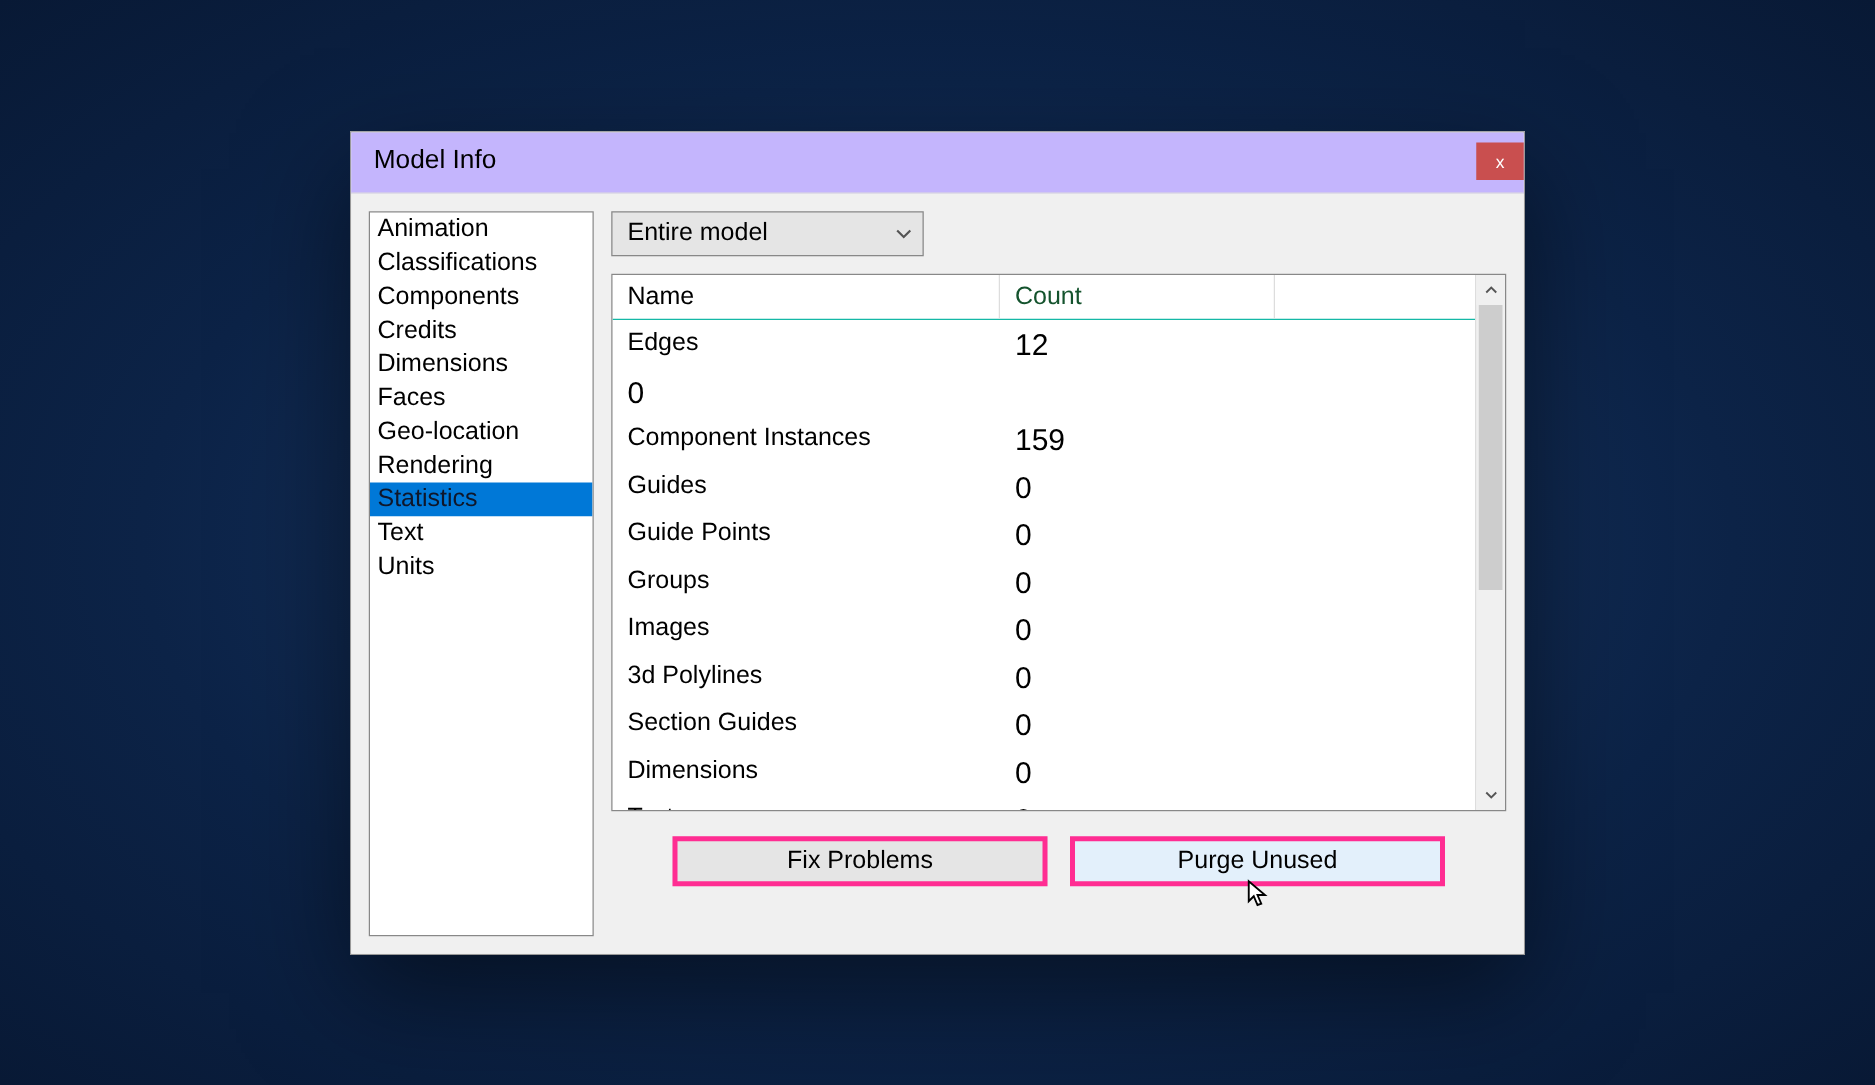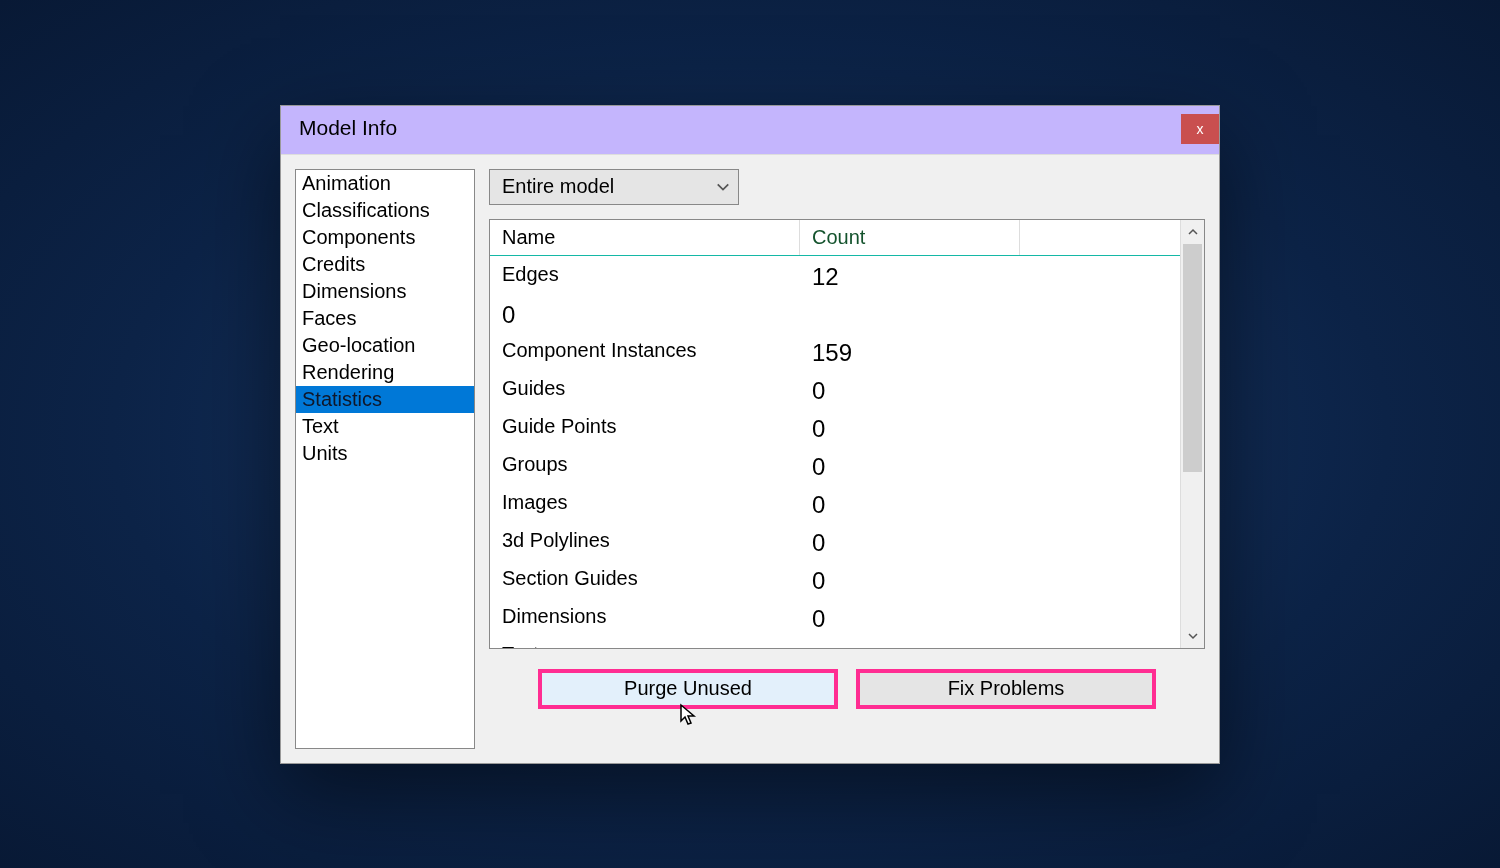--- a/index.html
+++ b/index.html
@@ -335,26 +335,26 @@
           </div>
           <div class="scroll-btn">
             <svg width="10" height="10" viewBox="0 0 10 10">
                 <path d="M1 3 L5 7 L9 3" fill="none" stroke="#555" stroke-width="1.5"></path>
               </svg>
           </div>
         </div>
       </div>
 
       <div class="button-row">
+        <div class="action-button fix">
+          <span>Fix Problems</span>
+        </div>
         <div class="action-button purge">
           <span>Purge Unused</span>
           <svg class="cursor-pointer" viewBox="0 0 20 24">
             <path d="M3 2 L3 18 L7 14 L10 21 L13 20 L10 13 L16 13 Z" fill="#fff" stroke="#000" stroke-width="1.5"></path>
           </svg>
         </div>
-        <div class="action-button fix">
-          <span>Fix Problems</span>
-        </div>
       </div>
 
     </div>
   </div>
 </div>
 
 </body></html>

